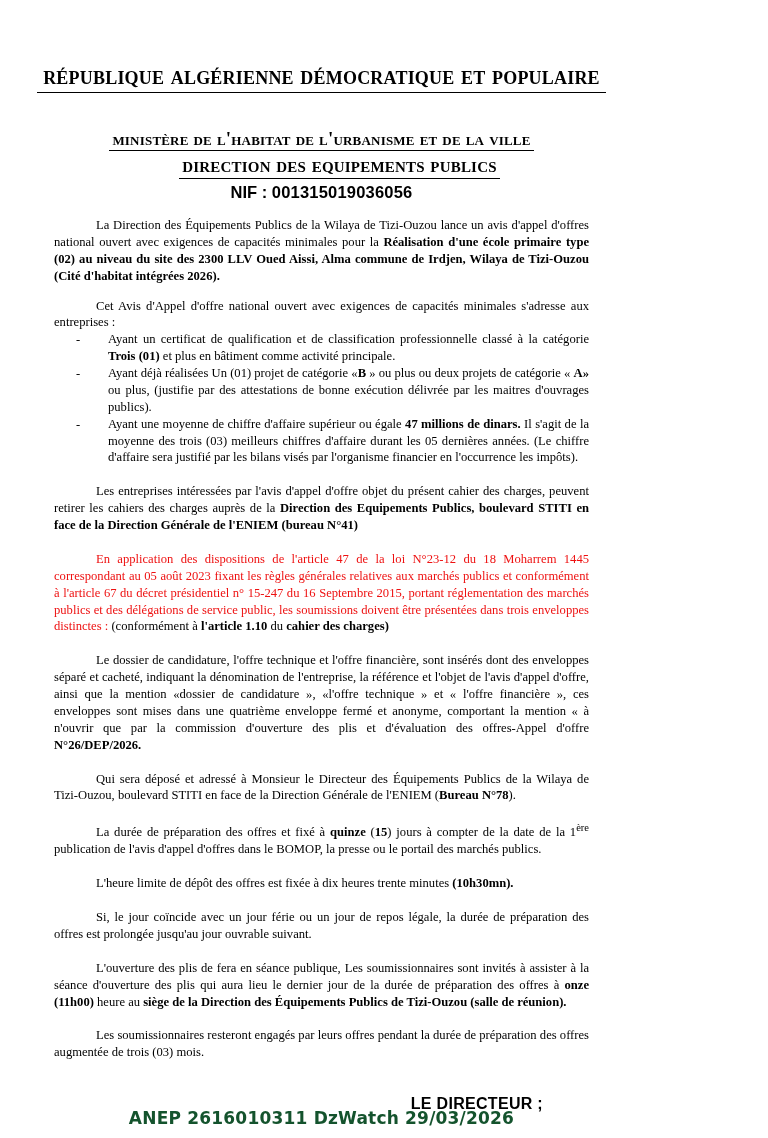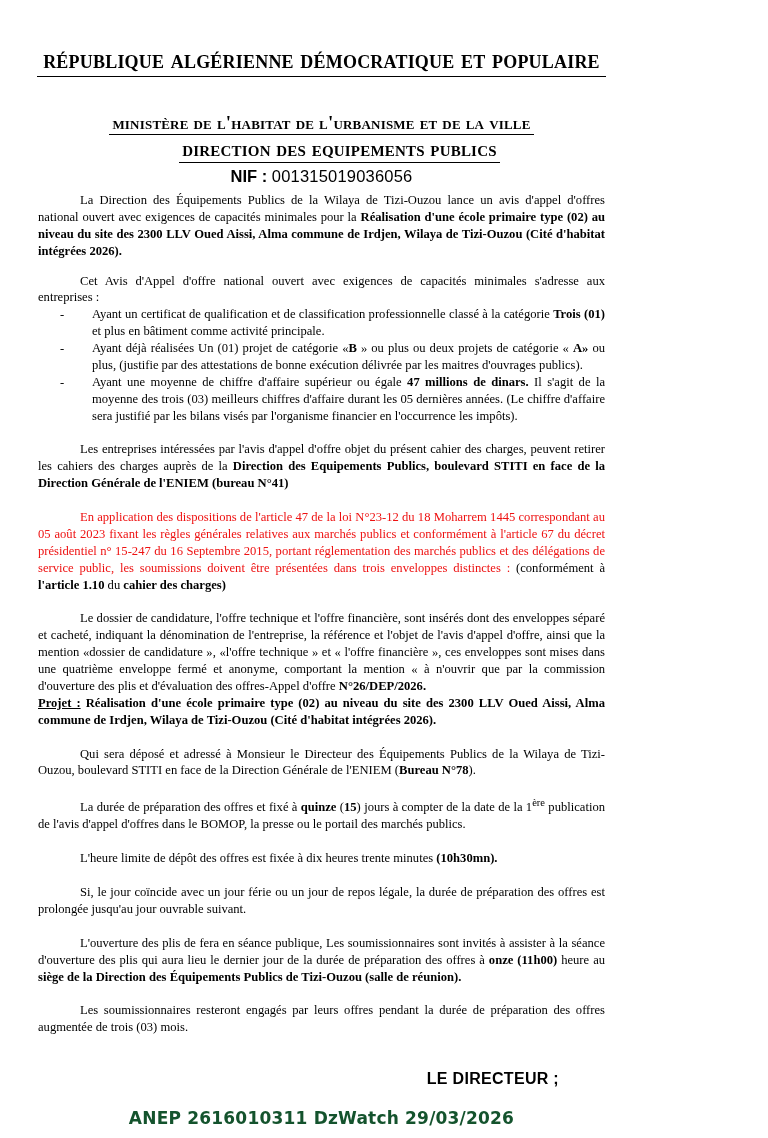--- a/index.html
+++ b/index.html
@@ -14,21 +14,21 @@
     position: relative;
     font-family: "Liberation Serif", "DejaVu Serif", serif;
     color: #000000;
     overflow: hidden;
   }
   .page {
     width: 643px;
     height: 1138px;
     position: relative;
     box-sizing: border-box;
-    padding: 0;
+    padding: 16px;
   }
 
   
   .header {
     text-align: center;
     padding-top: 44px;
   }
   .hdr-line {
     display: inline-block;
     font-family: "Liberation Serif", "DejaVu Serif", serif;
@@ -47,21 +47,21 @@
   .hdr-row { margin-top: 2px; }
 
   .nif-row {
     margin-top: 4px;
     text-align: center;
     font-family: "Liberation Sans", "DejaVu Sans", sans-serif;
     font-size: 16.5px;
     line-height: 1.1;
   }
   .nif-label { font-weight: bold; }
-  .nif-value { font-weight: normal; letter-spacing: 0.2px; }
+  .nif-value { font-weight: bold; letter-spacing: 0.2px; }
 
   
   .titlebox-wrap {
     position: relative;
     margin: 12px 22px 0 22px;
     height: 56px;
   }
   .titlebox-shadow {
     position: absolute;
     left: 10px;
@@ -98,21 +98,21 @@
   .titlebox-l2 {
     font-weight: bold;
     font-size: 14.6px;
     line-height: 1.25;
     letter-spacing: 0.1px;
   }
 
   
   .body-wrap {
     padding: 0 38px 0 38px;
-    margin-top: 7px;
+    margin-top: 16px;
   }
   p.para {
     margin: 0 0 0 0;
     font-size: 12.6px;
     line-height: 1.34;
     text-align: justify;
     text-indent: 42px;
   }
   p.para.noindent { text-indent: 0; }
   p.gap { margin-top: 13px; }
@@ -207,21 +207,20 @@
         <span>Ayant une moyenne de chiffre d'affaire supérieur ou égale </span><b>47 millions de dinars.</b><span> Il s'agit de la moyenne des trois (03) meilleurs chiffres d'affaire durant les 05 dernières années. (Le chiffre d'affaire sera justifié par les bilans visés par l'organisme financier en l'occurrence les impôts).</span>
       </li>
     </ul>
 
     <p class="para gap-lg"><span>Les entreprises intéressées par l'avis d'appel d'offre objet du présent cahier des charges, peuvent retirer les cahiers des charges auprès de la </span><b>Direction des Equipements Publics, boulevard STITI en face de la Direction Générale de l'ENIEM (bureau N°41)</b></p>
 
     <p class="para gap-lg"><span class="red" style="color: rgb(238, 17, 17);">En application des dispositions de l'article 47 de la loi N°23-12 du 18 Moharrem 1445 correspondant au 05 août 2023 fixant les règles générales relatives aux marchés publics  et conformément à l'article 67 du décret présidentiel n° 15-247 du 16 Septembre 2015, portant réglementation des marchés publics et des délégations de service public, les soumissions doivent être présentées dans trois enveloppes distinctes : </span><span>(conformément à </span><b>l'article 1.10</b><span> du </span><b>cahier des charges)</b></p>
 
     <p class="para gap-lg"><span>Le dossier de candidature, l'offre technique et l'offre financière, sont insérés dont des enveloppes séparé et cacheté, indiquant la dénomination de l'entreprise, la référence et l'objet de l'avis d'appel d'offre, ainsi que la mention «dossier de candidature », «l'offre technique » et « l'offre financière », ces enveloppes sont mises dans une quatrième enveloppe fermé et anonyme, comportant la mention  « à n'ouvrir que par la commission d'ouverture des plis et d'évaluation des offres-Appel d'offre </span><b>N°26/DEP/2026.</b></p>
 
-    <p class="para noindent"><b class="u">Projet :</b><b> Réalisation d'une école primaire type (02) au niveau du site des 2300 LLV Oued Aissi, Alma commune de Irdjen, Wilaya de Tizi-Ouzou (Cité d'habitat intégrées 2026).</b></p>
 
     <p class="para gap-lg"><span>Qui sera déposé et adressé à Monsieur le Directeur des Équipements Publics de la Wilaya de Tizi-Ouzou, boulevard STITI en face de la Direction Générale de l'ENIEM (</span><b>Bureau N°78</b><span>).</span></p>
 
     <p class="para gap-lg"><span>La durée de préparation des offres et fixé à </span><b>quinze</b><span> (</span><b>15</b><span>) jours à compter de la date de la 1</span><sup>ère</sup><span> publication de l'avis d'appel d'offres dans le BOMOP, la presse ou le portail des marchés publics.</span></p>
 
     <p class="para gap-lg"><span>L'heure limite de dépôt des offres est fixée à dix heures trente minutes </span><b>(10h30mn).</b></p>
 
     <p class="para gap-lg">Si, le jour coïncide avec un jour férie ou un jour de repos légale, la durée de préparation des offres est prolongée  jusqu'au jour ouvrable suivant.</p>
 
     <p class="para gap-lg"><span>L'ouverture des plis de fera en séance publique, Les soumissionnaires sont invités à assister à la séance d'ouverture des plis qui aura lieu le dernier jour de la durée de préparation des offres à </span><b>onze (11h00)</b><span> heure au </span><b>siège de la Direction des Équipements Publics de Tizi-Ouzou (salle de réunion).</b></p>

